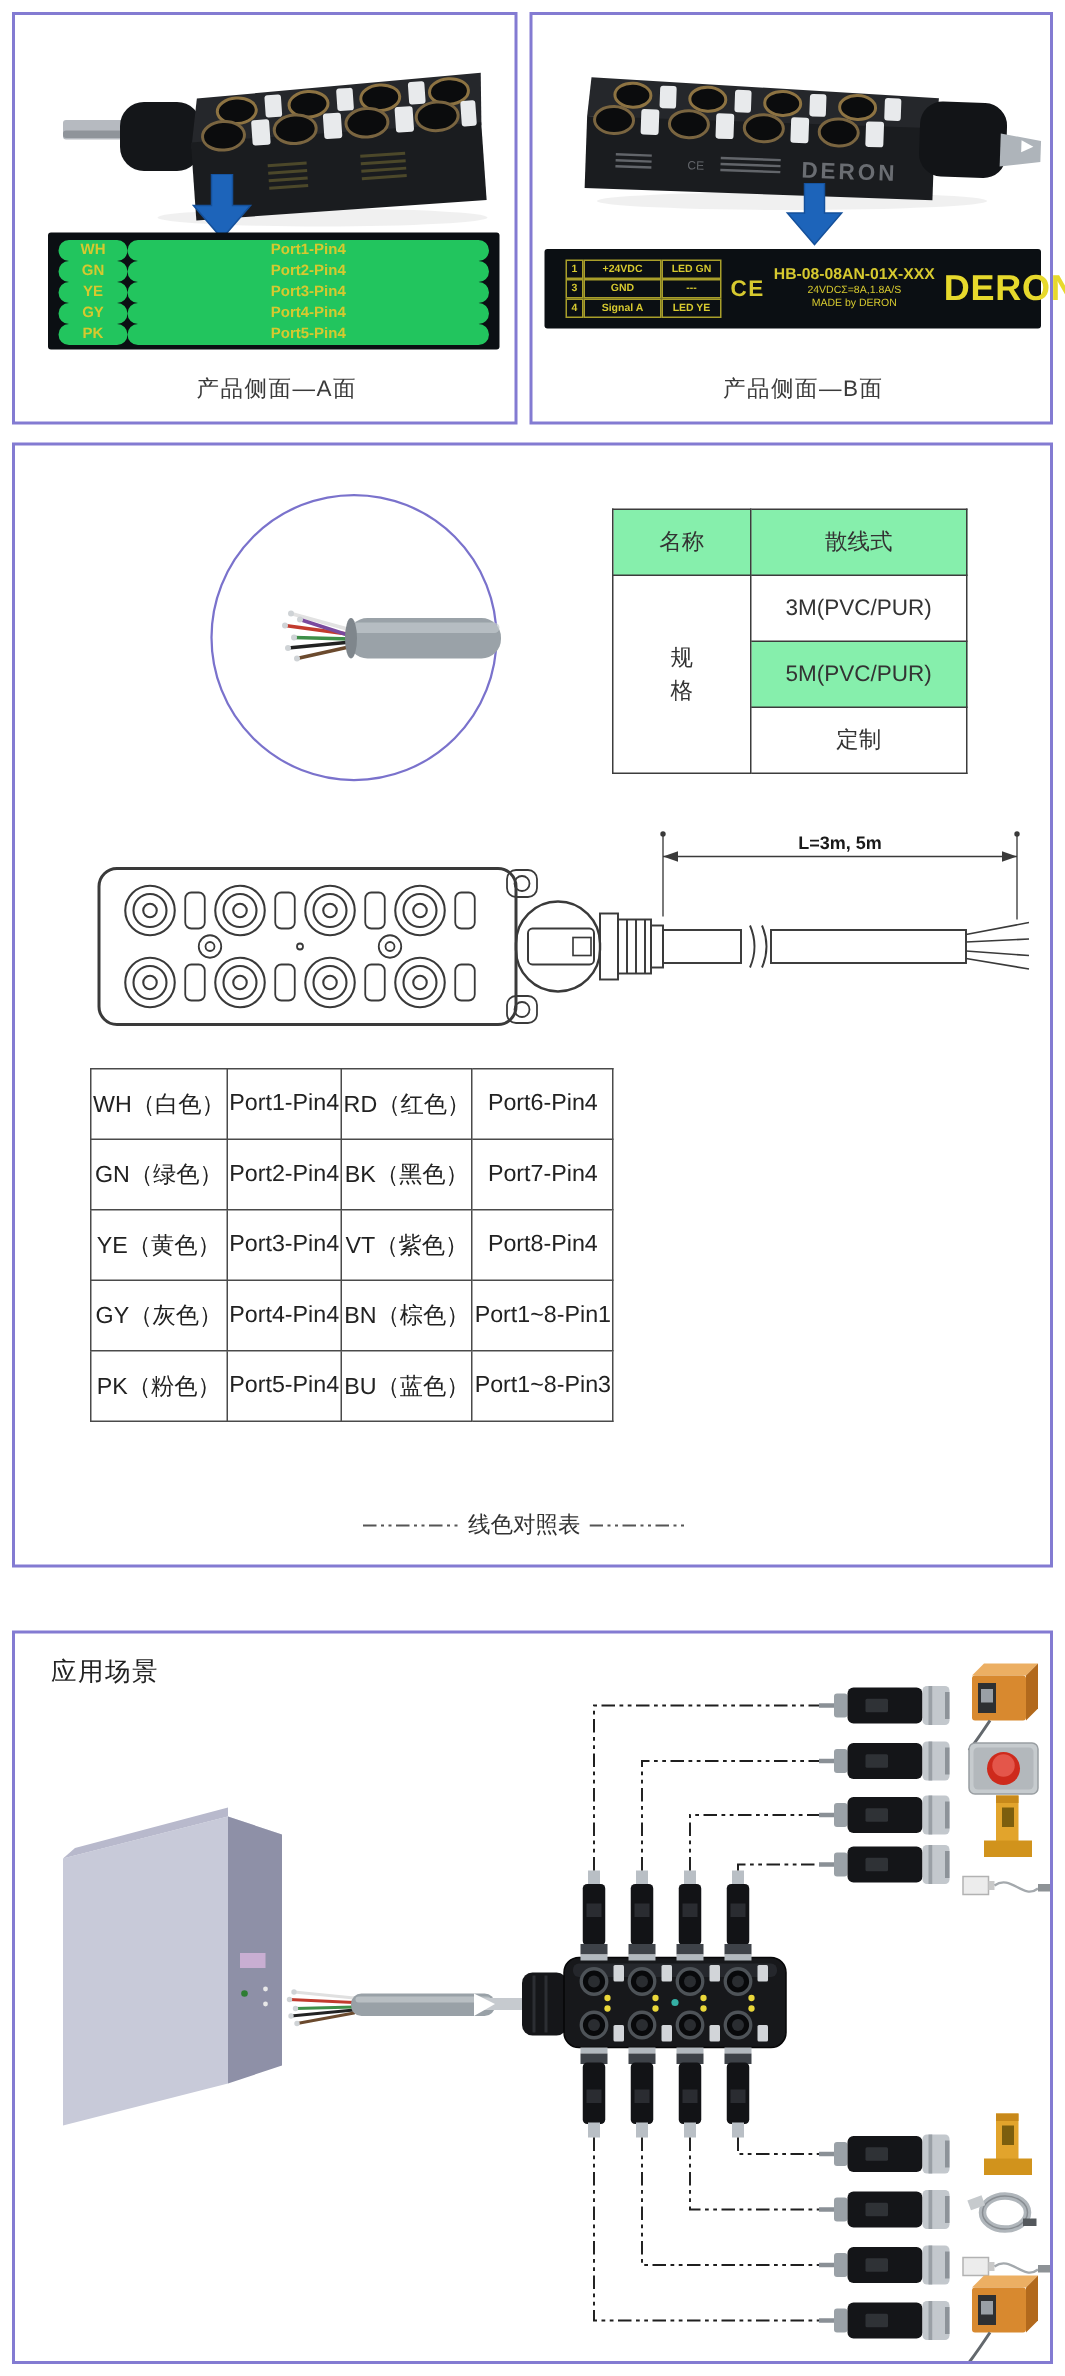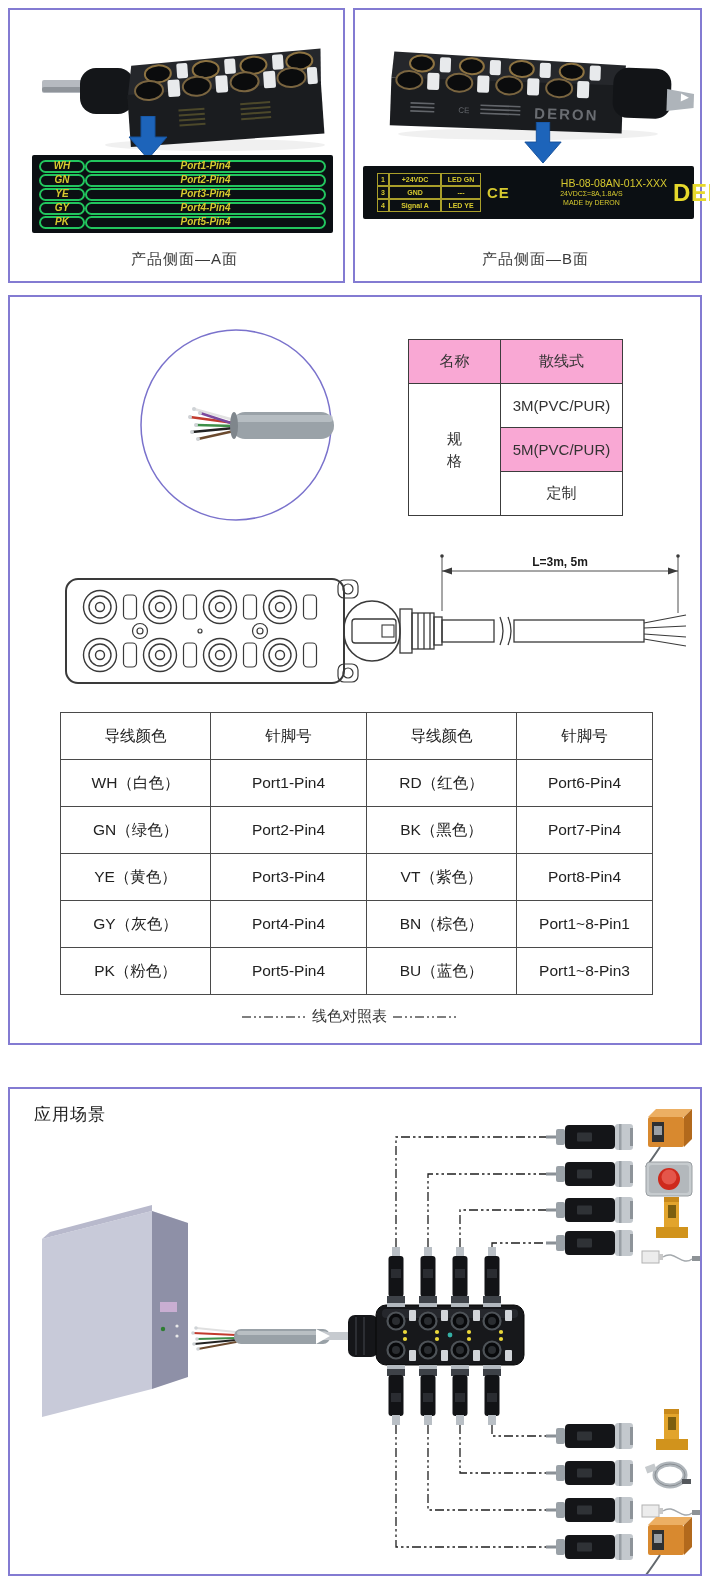--- a/index.html
+++ b/index.html
@@ -8,38 +8,38 @@
   #panel-a{left:8px;top:8px;width:337px;height:275px;}
   #panel-b{left:353px;top:8px;width:349px;height:275px;}
   #panel-mid{left:8px;top:295px;width:694px;height:750px;}
   #panel-app{left:8px;top:1087px;width:694px;height:489px;border-width:2.5px;}
   .abs{position:absolute;}
   .caption{position:absolute;left:16px;right:0;bottom:12px;text-align:center;font-size:15px;color:#3a3a3a;letter-spacing:1px;}
   
   .blk-label{position:absolute;background:#0b0f13;border-radius:2px;box-sizing:border-box;}
   .lbl-wrap{display:flex;gap:10px;padding:5px 7px;height:100%;box-sizing:border-box;align-items:center;}
   .lbl-table{display:grid;grid-auto-rows:13px;row-gap:1px;flex:1;}
-  .lbl-table .cell{border:2px solid #22c55e;border-radius:7px;color:#d6c92f;font-size:10px;font-weight:bold;display:flex;align-items:center;justify-content:center;line-height:1;font-style:italic;}
+  .lbl-table .cell{border:7px solid #22c55e;border-radius:7px;color:#d6c92f;font-size:10px;font-weight:bold;display:flex;align-items:center;justify-content:center;line-height:1;}
   .lt-left{grid-template-columns:46px 1fr;}
   .lt-right{grid-template-columns:46px 1fr;}
   
   #label-b .lbl-wrap{gap:6px;padding:4px 8px;justify-content:space-between;}
   .pin-table{display:grid;grid-template-columns:12px 52px 40px;grid-auto-rows:13px;color:#d6c92f;font-size:7px;font-weight:bold;}
   .pin-table .pcell{border:0.5px solid #a99f2a;display:flex;align-items:center;justify-content:center;white-space:nowrap;}
   .ce-mark{color:#d6c92f;font-size:15px;font-weight:bold;letter-spacing:1px;}
   .model-block{color:#d6c92f;text-align:center;line-height:1.25;white-space:nowrap;}
-  .model-block .l1{font-size:10.5px;font-weight:normal;margin-left:45px;}
+  .model-block .l1{font-size:10.5px;font-weight:bold;}
   .model-block .l2,.model-block .l3{font-size:7px;}
   .brand{color:#e7d92c;font-size:24px;font-weight:bold;letter-spacing:0.5px;}
   
   table.spec{border-collapse:collapse;position:absolute;left:398px;top:42px;}
   table.spec td{border:1.6px solid #3c3c3c;text-align:center;font-size:15px;color:#333;height:44px;box-sizing:border-box;}
   table.spec td.c1{width:92px;}
-  table.spec td.c2{width:122px;}
-  table.spec td.shade{background:#f9a8d4;}
+  table.spec td.c2{width:144px;}
+  table.spec td.shade{background:#86efac;}
   .vert{display:inline-block;width:1.1em;word-break:break-all;line-height:1.45;text-align:center;}
   
   table.wire{border-collapse:collapse;position:absolute;left:50px;top:415px;}
   table.wire td,table.wire th{border:1.6px solid #4a4a4a;text-align:center;font-size:15.5px;font-weight:normal;color:#222;height:47px;box-sizing:border-box;}
   table.wire .w1{width:150px;}table.wire .w2{width:156px;}table.wire .w3{width:150px;}table.wire .w4{width:136px;}
   .mid-caption{position:absolute;left:0;right:11px;top:710px;display:flex;align-items:center;justify-content:center;gap:6px;font-size:15px;color:#333;}
   .app-title{position:absolute;left:24px;top:14px;font-size:17px;color:#222;letter-spacing:1px;}
 </style>
 </head>
 <body>
@@ -324,26 +324,20 @@
     </g>
     <circle cx="390" cy="7" r="1.8" fill="#3a3a3a"></circle>
       <circle cx="626" cy="7" r="1.8" fill="#3a3a3a"></circle>
     <polygon points="390,22 400,18.5 400,25.5" fill="#3a3a3a"></polygon>
     <polygon points="626,22 616,18.5 616,25.5" fill="#3a3a3a"></polygon>
     <text x="508" y="17" text-anchor="middle" font-size="12" font-weight="bold" fill="#1a1a1a">L=3m, 5m</text>
   </svg>
 
   <table class="wire">
     <tbody>
-        <tr>
-      <th class="w1">导线颜色</th>
-      <th class="w2">针脚号</th>
-      <th class="w3">导线颜色</th>
-      <th class="w4">针脚号</th>
-    </tr>
     <tr>
       <td>WH（白色）</td>
           <td>Port1-Pin4</td>
       <td>RD（红色）</td>
           <td>Port6-Pin4</td>
     </tr>
     <tr>
       <td>GN（绿色）</td>
           <td>Port2-Pin4</td>
       <td>BK（黑色）</td>

